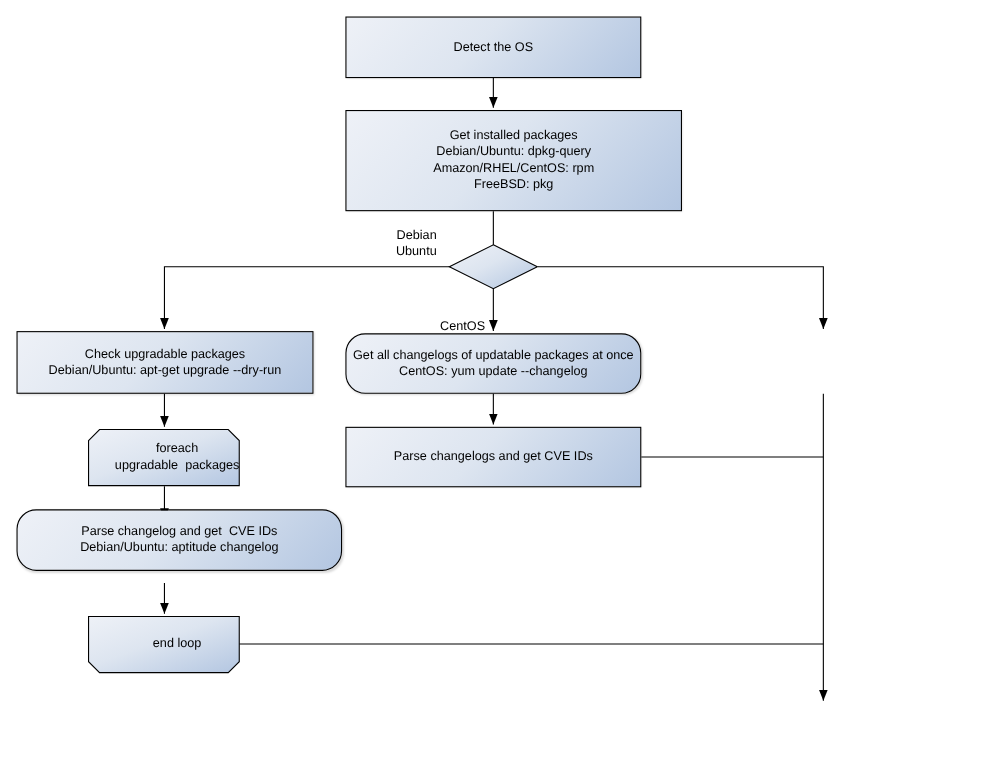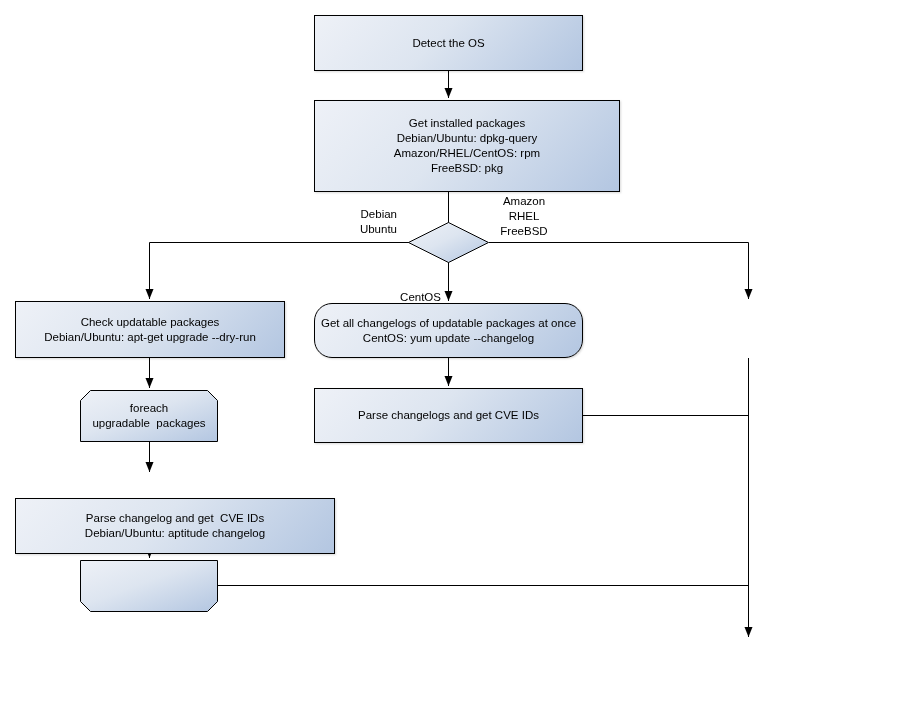--- a/index.html
+++ b/index.html
@@ -38,20 +38,21 @@
     font-size: 11.5px;
     line-height: 15px;
     color: #000000;
   }
   .shape-text {
     position: absolute;
     display: flex;
     align-items: center;
     justify-content: center;
     pointer-events: none;
+    margin-left: 12px;
   }
   .edge-label {
     position: absolute;
     font-size: 11.5px;
     line-height: 15px;
     color: #000000;
     white-space: pre;
   }
   .align-right { text-align: right; }
   .align-center { text-align: center; }
@@ -108,48 +109,48 @@
   </div>
 
   <div class="node" style="left:314px; top:100px; width:306px; height:92px;">
     <div class="node-label">Get installed packages
 Debian/Ubuntu: dpkg-query
 Amazon/RHEL/CentOS: rpm
 FreeBSD: pkg</div>
   </div>
 
   <div class="node" style="left:15px; top:301px; width:270px; height:57px;">
-    <div class="node-label">Check updatable packages
+    <div class="node-label">Check upgradable packages
 Debian/Ubuntu: apt-get upgrade --dry-run</div>
   </div>
 
-  <div class="node" style="left:15px; top:498px; width:320px; height:56px;">
+  <div class="node" style="left:15px; top:463px; width:296px; height:56px;border-radius:18px;">
     <div class="node-label">Parse changelog and get  CVE IDs
 Debian/Ubuntu: aptitude changelog</div>
   </div>
 
   <div class="node" style="left:314px; top:303px; width:269px; height:55px;border-radius:18px;">
     <div class="node-label">Get all changelogs of updatable packages at once
 CentOS: yum update --changelog</div>
   </div>
 
   <div class="node" style="left:314px; top:388px; width:269px; height:55px;">
     <div class="node-label">Parse changelogs and get CVE IDs</div>
   </div>
 
 
 
   <div class="shape-text" style="left:80px; top:390px; width:138px; height:52px;">
     <div class="node-label">foreach
 upgradable  packages</div>
   </div>
 
+  <div class="shape-text" style="left:80px; top:560px; width:138px; height:51px;">
+    <div class="node-label">end loop</div>
+  </div>
 
   <div class="edge-label align-right" style="left:327px; top:207px; width:70px;">Debian
 Ubuntu</div>
 
-  <div class="edge-label align-center" style="left:489px; top:194px; width:70px;">Amazon
-RHEL
-FreeBSD</div>
 
   <div class="edge-label align-right" style="left:371px; top:290px; width:70px;text-align:right;">CentOS</div>
 
 </div>
 
 </body></html>

